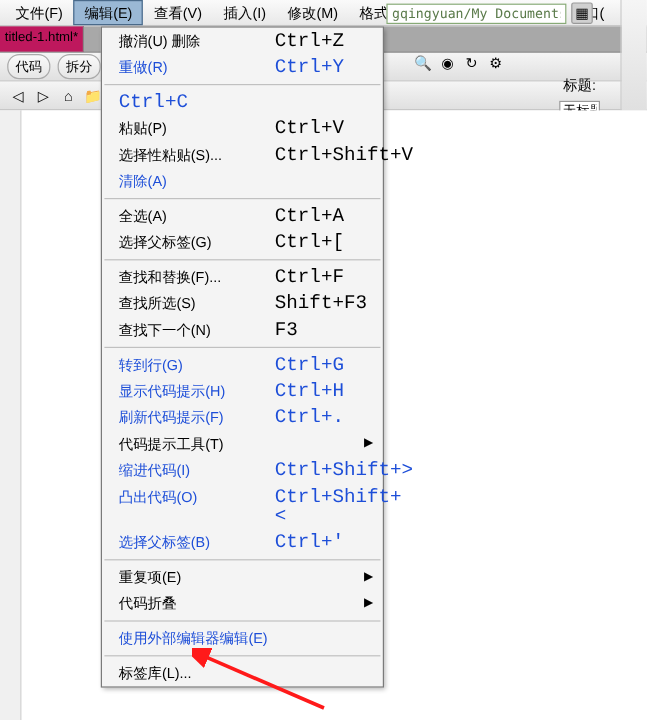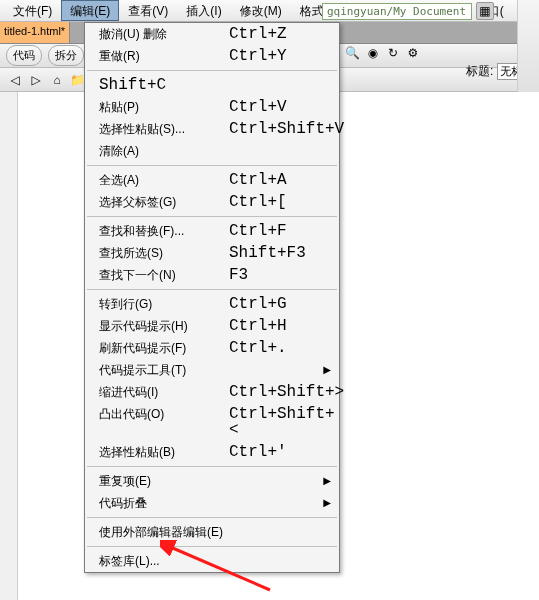--- a/index.html
+++ b/index.html
@@ -28,21 +28,21 @@
       border: 1px solid #4a6a8a;
       padding: 2px 8px;
     }
     .tabbar {
       display: flex;
       background: #a8a8a8;
       height: 22px;
       border-bottom: 1px solid #888;
     }
     .tab {
-      background: #fdba74;
+      background: #be185d;
       padding: 3px 4px;
       border-right: 1px solid #888;
       font-size: 11px;
     }
     .toolbar1 {
       display: flex;
       align-items: center;
       background: linear-gradient(#f5f5f5, #e0e0e0);
       height: 24px;
       border-bottom: 1px solid #bbb;
@@ -101,20 +101,21 @@
       gap: 2px;
       align-items: center;
     }
     .title-area {
       position: absolute;
       left: 466px;
       top: 63px;
       display: flex;
       gap: 4px;
       align-items: center;
+      flex-direction: column;
     }
     .title-input {
       border: 1px solid #999;
       background: #fff;
       height: 17px;
       width: 34px;
       font-size: 11px;
       padding: 0 2px;
     }
     .workspace {
@@ -131,34 +132,34 @@
       border-right: 1px solid #ccc;
     }
     .canvas {
       flex: 1;
       background: #fff;
     }
     .dropdown {
       position: absolute;
       left: 84px;
       top: 22px;
-      width: 256px;
+      width: 236px;
       background: #f4f4f4;
       border: 1px solid #7a7a7a;
       box-shadow: 2px 2px 4px rgba(0,0,0,0.3);
       z-index: 100;
     }
     .menu-item {
       display: flex;
       padding: 3px 8px 3px 14px;
       cursor: default;
       font-size: 12px;
       line-height: 16px;
     }
-    .menu-item.disabled { color: #000000; }
+    .menu-item.disabled { color: #1d4ed8; }
     .menu-label { flex: 0 0 130px; }
     .menu-short { font-family: "Courier New", monospace; font-size: 16px; }
     .menu-arrow { position: absolute; right: 8px; font-size: 10px; }
     .menu-sep {
       height: 1px;
       background: #c0c0c0;
       margin: 3px 2px;
     }
     .cutoff-right {
       position: absolute;
@@ -236,21 +237,21 @@
     <div class="menu-item">
       <span class="menu-label">撤消(U) 删除</span>
       <span class="menu-short">Ctrl+Z</span>
     </div>
     <div class="menu-item disabled">
       <span class="menu-label">重做(R)</span>
       <span class="menu-short">Ctrl+Y</span>
     </div>
     <div class="menu-sep"></div>
     <div class="menu-item disabled">
-      <span class="menu-short">Shift+C</span>
+      <span class="menu-short">Ctrl+C</span>
     </div>
     <div class="menu-item">
       <span class="menu-label">粘贴(P)</span>
       <span class="menu-short">Ctrl+V</span>
     </div>
     <div class="menu-item">
       <span class="menu-label">选择性粘贴(S)...</span>
       <span class="menu-short">Ctrl+Shift+V</span>
     </div>
     <div class="menu-item disabled">
@@ -297,21 +298,21 @@
     </div>
     <div class="menu-item disabled">
       <span class="menu-label">缩进代码(I)</span>
       <span class="menu-short">Ctrl+Shift+&gt;</span>
     </div>
     <div class="menu-item disabled">
       <span class="menu-label">凸出代码(O)</span>
       <span class="menu-short">Ctrl+Shift+&lt;</span>
     </div>
     <div class="menu-item disabled">
-      <span class="menu-label">选择性粘贴(B)</span>
+      <span class="menu-label">选择父标签(B)</span>
       <span class="menu-short">Ctrl+'</span>
     </div>
     <div class="menu-sep"></div>
     <div class="menu-item">
       <span class="menu-label">重复项(E)</span>
       <span class="menu-arrow">▶</span>
     </div>
     <div class="menu-item">
       <span class="menu-label">代码折叠</span>
       <span class="menu-arrow">▶</span>

